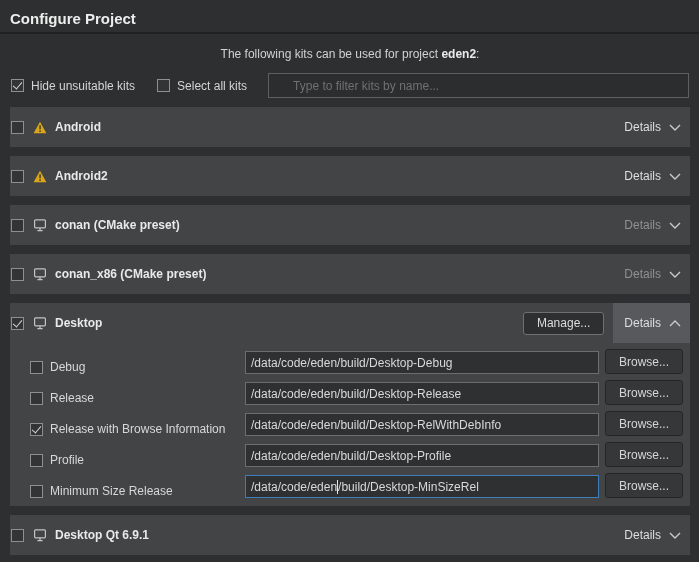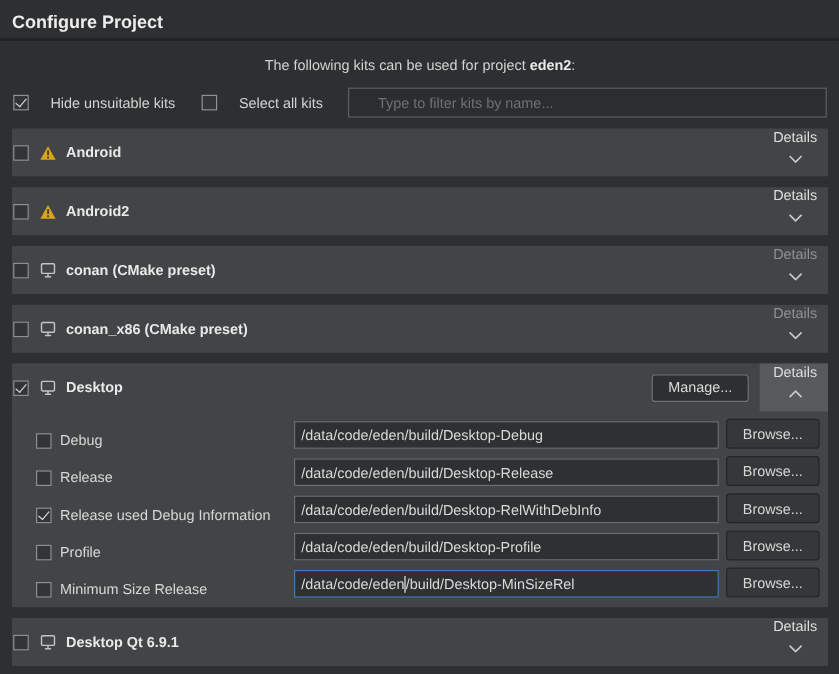--- a/index.html
+++ b/index.html
@@ -24,21 +24,21 @@
     color: #d2d2d2;
     text-align: center;
   }
   .intro b { color: #eaeaea; }
   .filter-bar {
     display: flex;
     align-items: center;
     margin: 12px 10px 0 11px;
     height: 25px;
   }
-  .check-group { display: flex; align-items: center; gap: 18px; cursor: default; }
+  .check-group { display: flex; align-items: center; gap: 7px; cursor: default; }
   .check-label { font-size: 12px; color: #d4d4d4; white-space: nowrap; }
   .gap1 { width: 22px; } .gap2 { width: 21px; }
   .checkbox {
     width: 13px; height: 13px;
     border: 1px solid #8d8f91;
     background: #323436;
     position: relative;
     flex: 0 0 13px;
   }
   .checkbox.checked::after {
@@ -75,21 +75,20 @@
   .kit-icon { margin-left: 9px; display: flex; align-items: center; }
   .kit-name { margin-left: 8px; font-size: 12px; font-weight: bold; color: #e9e9e9; }
   .details-btn {
     margin-left: auto;
     height: 100%;
     display: flex;
     align-items: center;
     gap: 8px;
     padding: 0 9px 0 11px;
     cursor: default;
-    flex-direction: column;
   }
   .details-btn.active { background: #57595c; }
   .details-label { font-size: 12px; color: #dedede; }
   .details-label.dim { color: #8f9193; }
   .manage-btn {
     height: 23px;
     padding: 0 13px;
     background: #2d2f30;
     border: 1px solid #6e7072;
     border-radius: 3px;
@@ -273,21 +272,21 @@
         <span class="checkbox"></span>
         <span class="config-label">Release</span>
       </div>
       <input class="config-input" type="text" value="/data/code/eden/build/Desktop-Release" style="">
       <button class="browse-btn">Browse...</button>
     </div>
 
     <div class="config-row">
       <div class="config-left">
         <span class="checkbox checked"></span>
-        <span class="config-label">Release used Debug Information</span>
+        <span class="config-label">Release with Browse Information</span>
       </div>
       <input class="config-input" type="text" value="/data/code/eden/build/Desktop-RelWithDebInfo" style="">
       <button class="browse-btn">Browse...</button>
     </div>
 
     <div class="config-row">
       <div class="config-left">
         <span class="checkbox"></span>
         <span class="config-label">Profile</span>
       </div>

